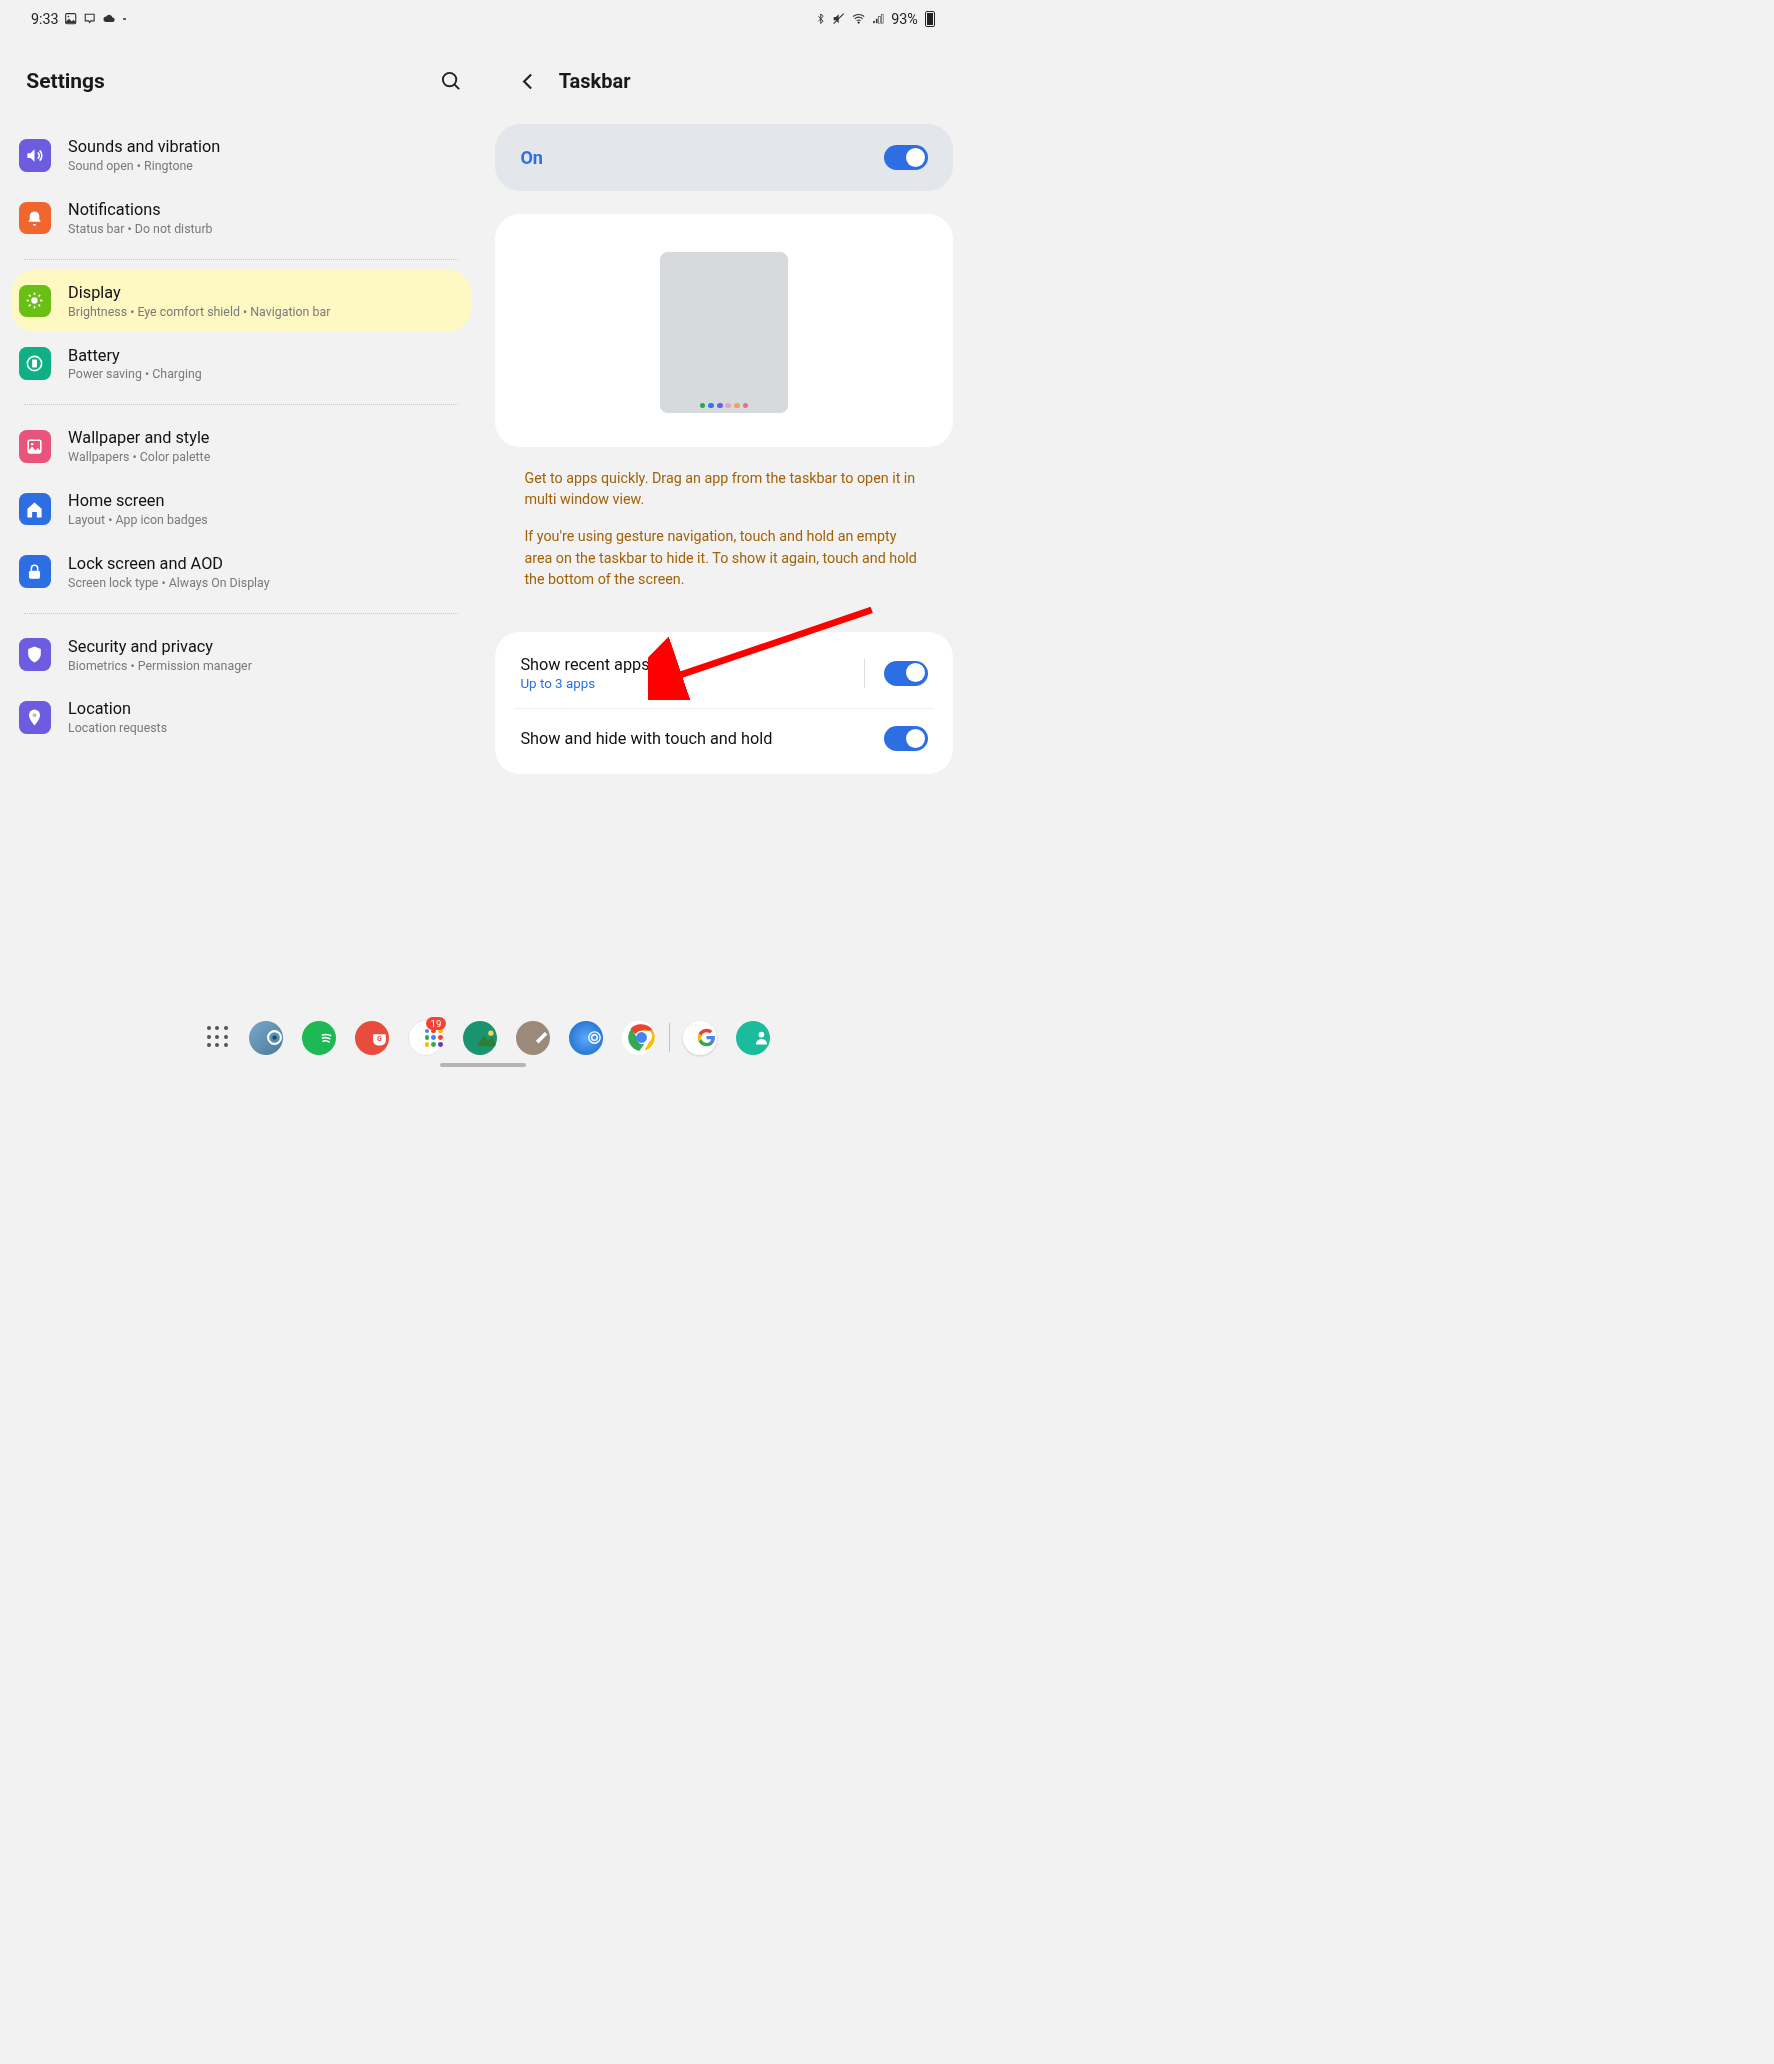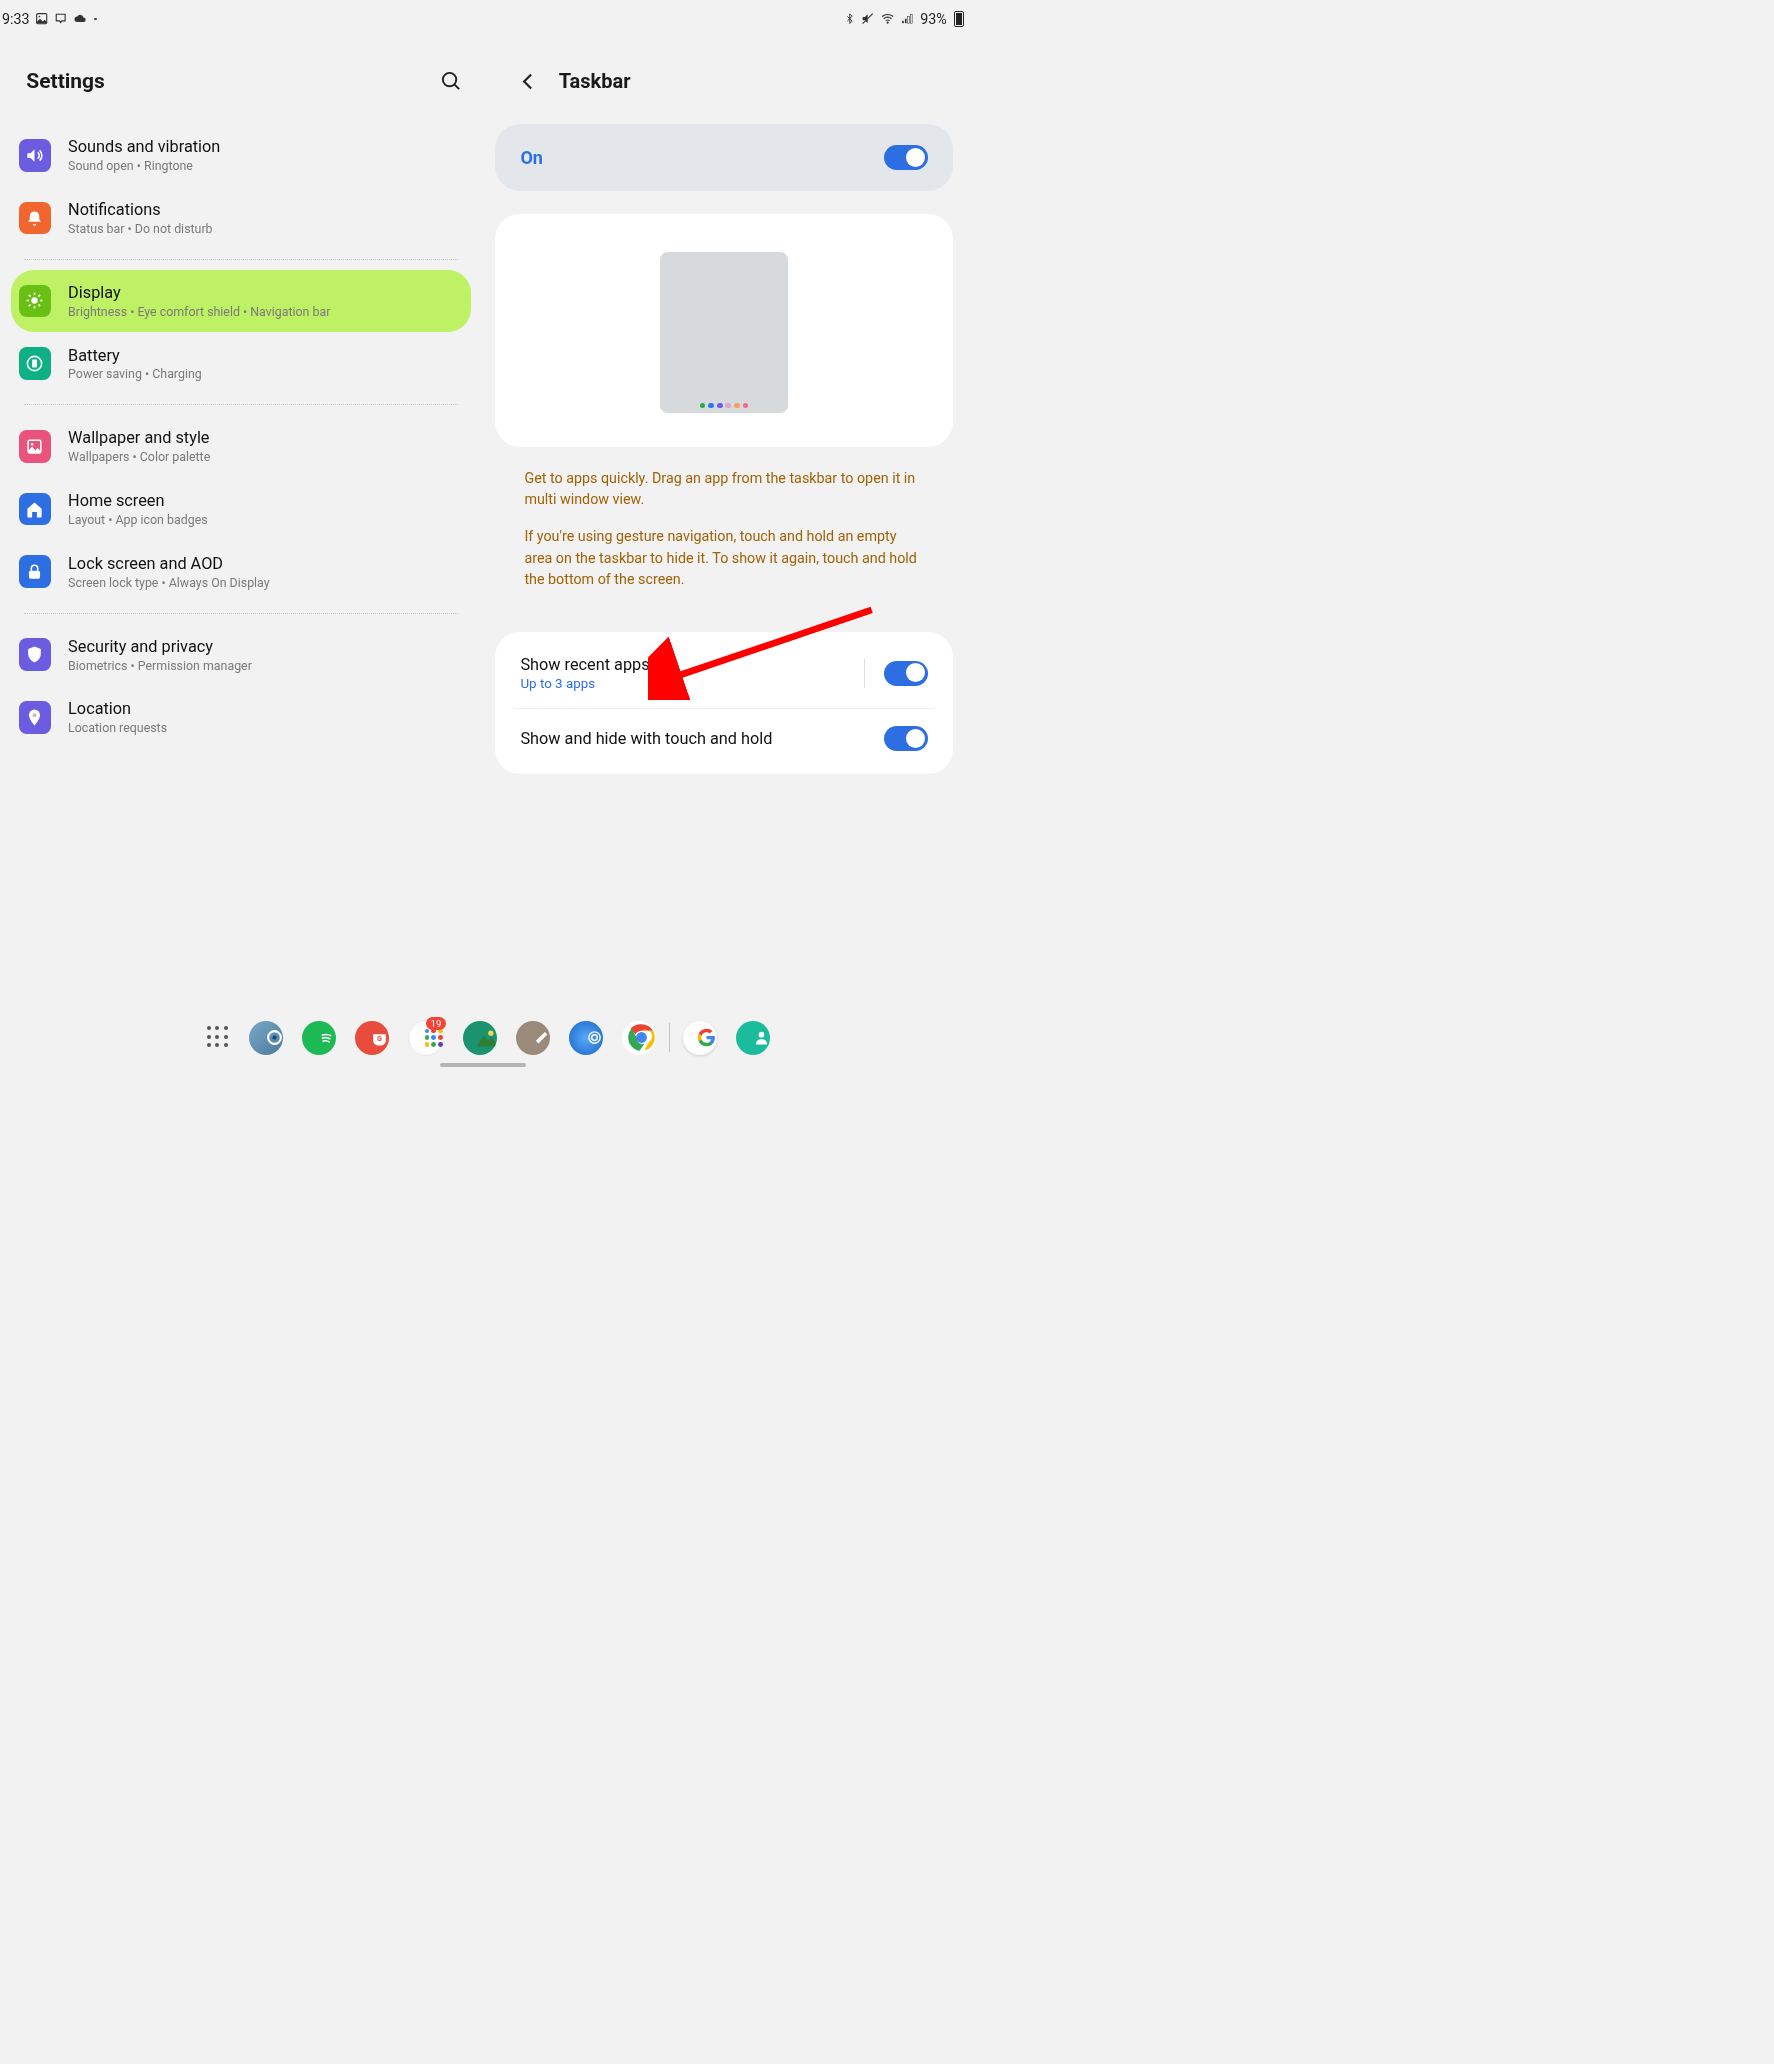--- a/index.html
+++ b/index.html
@@ -16,40 +16,40 @@
     background:var(--bg);
     color:var(--text);
     width:966px;
     height:1071px;
     overflow:hidden;
     position:relative;
   }
   
   .statusbar{
     height:38px;display:flex;align-items:center;justify-content:space-between;
-    padding:0 2px;font-size:14.3px;color:#222;
+    padding:0 31px;font-size:14.3px;color:#222;
   }
   .statusbar .left,.statusbar .right{display:flex;align-items:center;gap:5.7px;}
   .statusbar .dot{width:2.9px;height:2.9px;border-radius:50%;background:#444;}
   .status-icon{display:inline-flex;align-items:center;justify-content:center;}
   .battery{display:inline-flex;align-items:center;}
   .battery .body{width:7.6px;height:13.4px;border:1px solid #222;border-radius:1.9px;position:relative;margin-left:1.9px;}
   .battery .body::after{content:"";position:absolute;left:1px;right:1px;bottom:1px;top:1px;background:#222;}
   
   .columns{display:flex;height:990px;}
   .left-pane{width:482px;padding:0 11px;box-sizing:border-box;}
   .right-pane{flex:1;padding:0 13.4px;box-sizing:border-box;}
   
   .lhead{display:flex;align-items:center;justify-content:space-between;height:86px;padding-left:15.3px;padding-right:5.7px;}
   .lhead h1{margin:0;font-size:21px;font-weight:700;}
   .search{width:27px;height:27px;display:flex;align-items:center;justify-content:center;}
   
   .setlist{display:flex;flex-direction:column;}
   .setitem{display:flex;align-items:center;gap:17px;padding:13.4px 7.6px;border-radius:23px;}
-  .setitem.selected{background:#bef264;}
+  .setitem.selected{background:#fef9c3;}
   .seticon{width:32.5px;height:32.5px;border-radius:7.6px;display:flex;align-items:center;justify-content:center;flex-shrink:0;color:#fff;}
   .seticon svg{width:19px;height:19px;}
   .setitem .txt{display:flex;flex-direction:column;gap:1.9px;}
   .setitem .title{font-size:16.3px;color:#111;}
   .setitem .sub{font-size:12.4px;color:var(--muted);}
   .dotrule{border:none;border-top:1.9px dotted #c9c9c9;margin:9.6px 13.4px;}
   
   .rhead{display:flex;align-items:center;gap:15.3px;height:86px;padding-left:19px;}
   .back{width:29px;height:29px;display:flex;align-items:center;justify-content:center;}
   .rhead h1{margin:0;font-size:20px;font-weight:700;}

